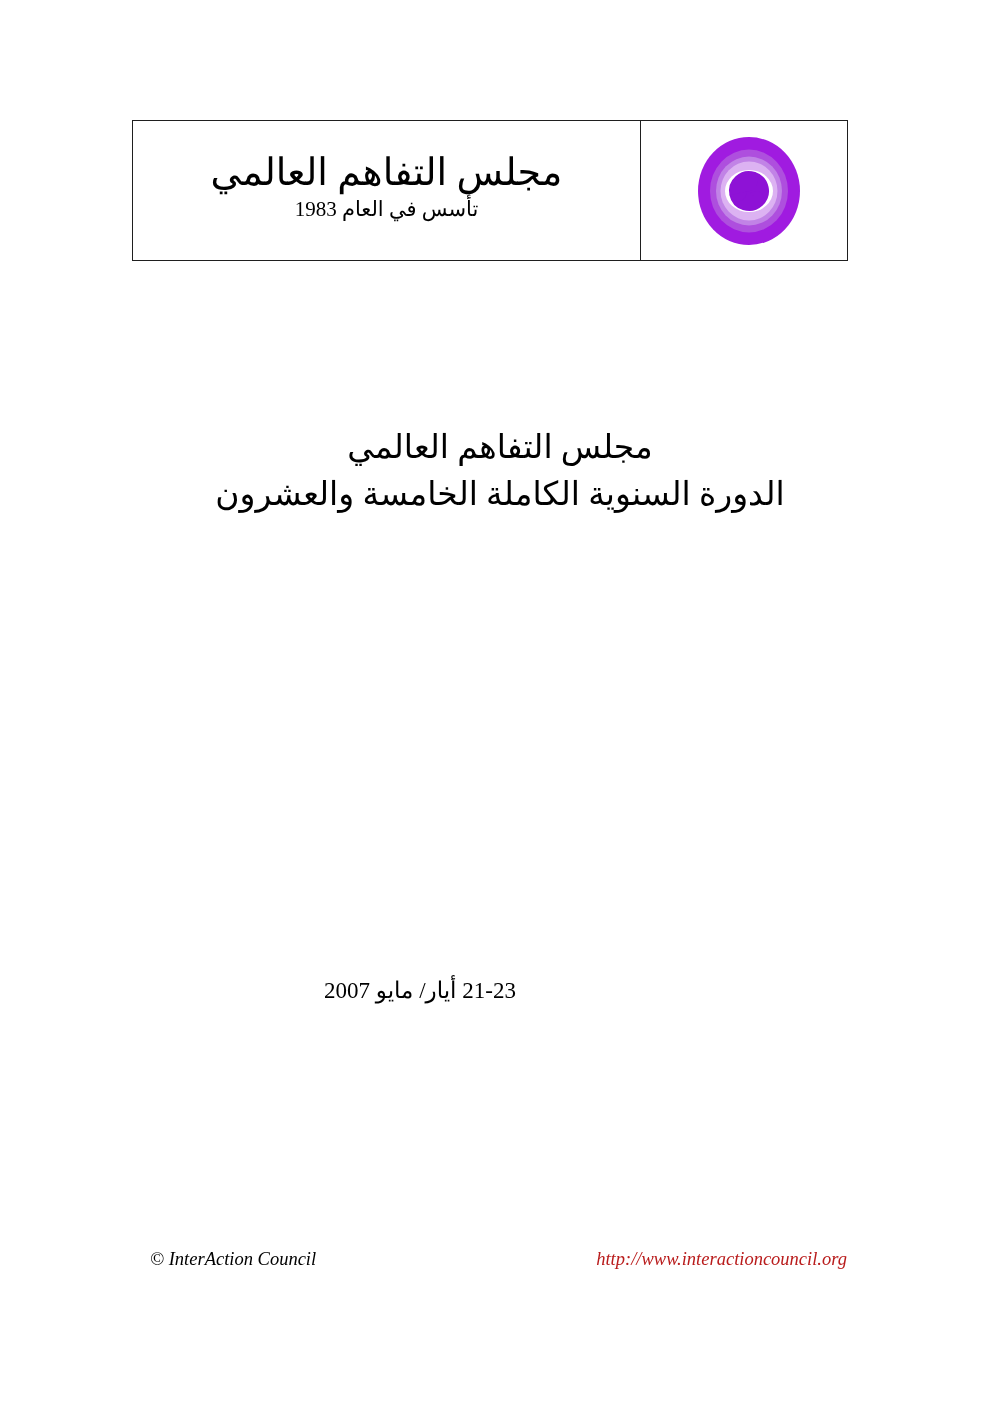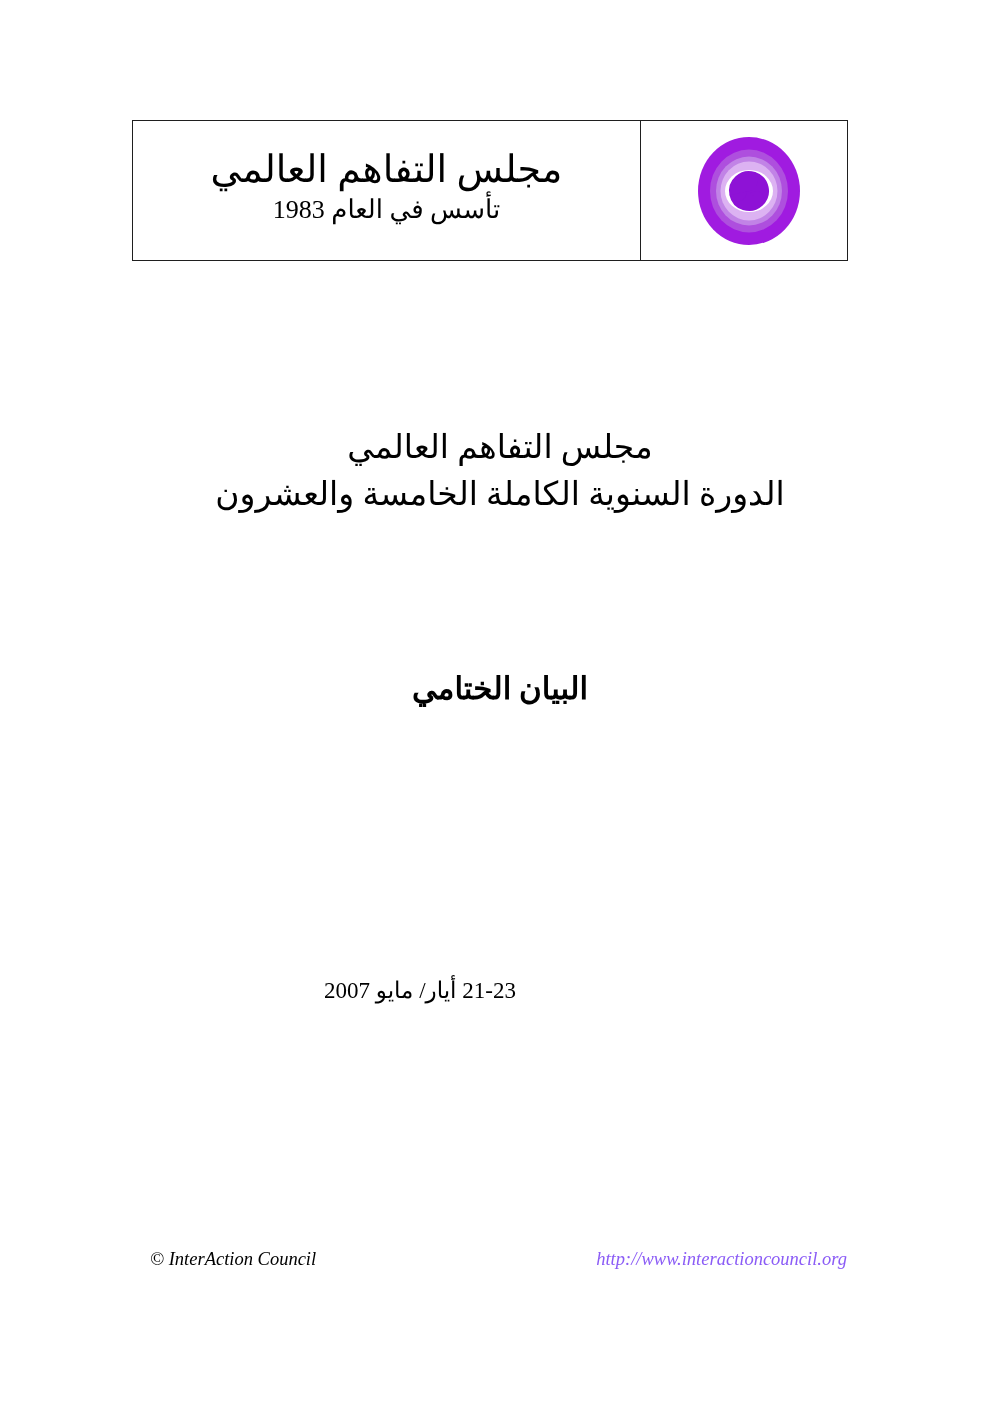--- a/index.html
+++ b/index.html
@@ -26,21 +26,21 @@
     display: flex; flex-direction: column;
     align-items: center; justify-content: center;
     gap: 3px; padding-bottom: 8px;
     text-align: center;
   }
   .org-title {
     font-size: 38px; line-height: 1.15;
     direction: rtl; unicode-bidi: embed;
   }
   .org-founded {
-    font-size: 26px; line-height: 1.2;
+    font-size: 21px; line-height: 1.2;
     direction: rtl; unicode-bidi: embed;
   }
   .header-logo-cell {
     flex: 1;
     border-left: 1.5px solid #1f1f1f;
     display: flex; align-items: center; justify-content: center;
   }
   .logo-svg { display: block; margin-left: 10px; }
 
   
@@ -65,21 +65,21 @@
   }
   .event-location { font-size: 22px; }
 
   
   .page-footer {
     position: absolute; top: 1249px; left: 150px; right: 153px;
     display: flex; justify-content: space-between; align-items: baseline;
     font-style: italic; font-size: 18.5px;
     font-family: "Liberation Serif", "DejaVu Serif", serif;
   }
-  .footer-url { color: #8b5cf6; text-decoration: none; }
+  .footer-url { color: #b91c1c; text-decoration: none; }
 </style>
 </head>
 <body>
 
 <div class="page">
 
   <div class="header-box">
     <div class="header-text-cell">
       <div class="org-title" lang="ar" dir="rtl">مجلس التفاهم العالمي</div>
       <div class="org-founded" lang="ar" dir="rtl">تأسس في العام 1983</div>
@@ -107,21 +107,20 @@
         </g>
       </svg>
     </div>
   </div>
 
   <div class="center-block">
     <div class="rtl-line" lang="ar" dir="rtl">مجلس التفاهم العالمي</div>
     <div class="rtl-line" lang="ar" dir="rtl">الدورة السنوية الكاملة الخامسة والعشرون</div>
   </div>
 
-  <div class="doc-title" lang="ar" dir="rtl">البيان الختامي</div>
 
   <div class="date-block">
     <div class="rtl-line event-date" lang="ar" dir="rtl">21-23 أيار/ مايو 2007</div>
   </div>
 
   <div class="page-footer">
     <span>© InterAction Council</span>
     <span class="footer-url">http://www.interactioncouncil.org</span>
   </div>
 

